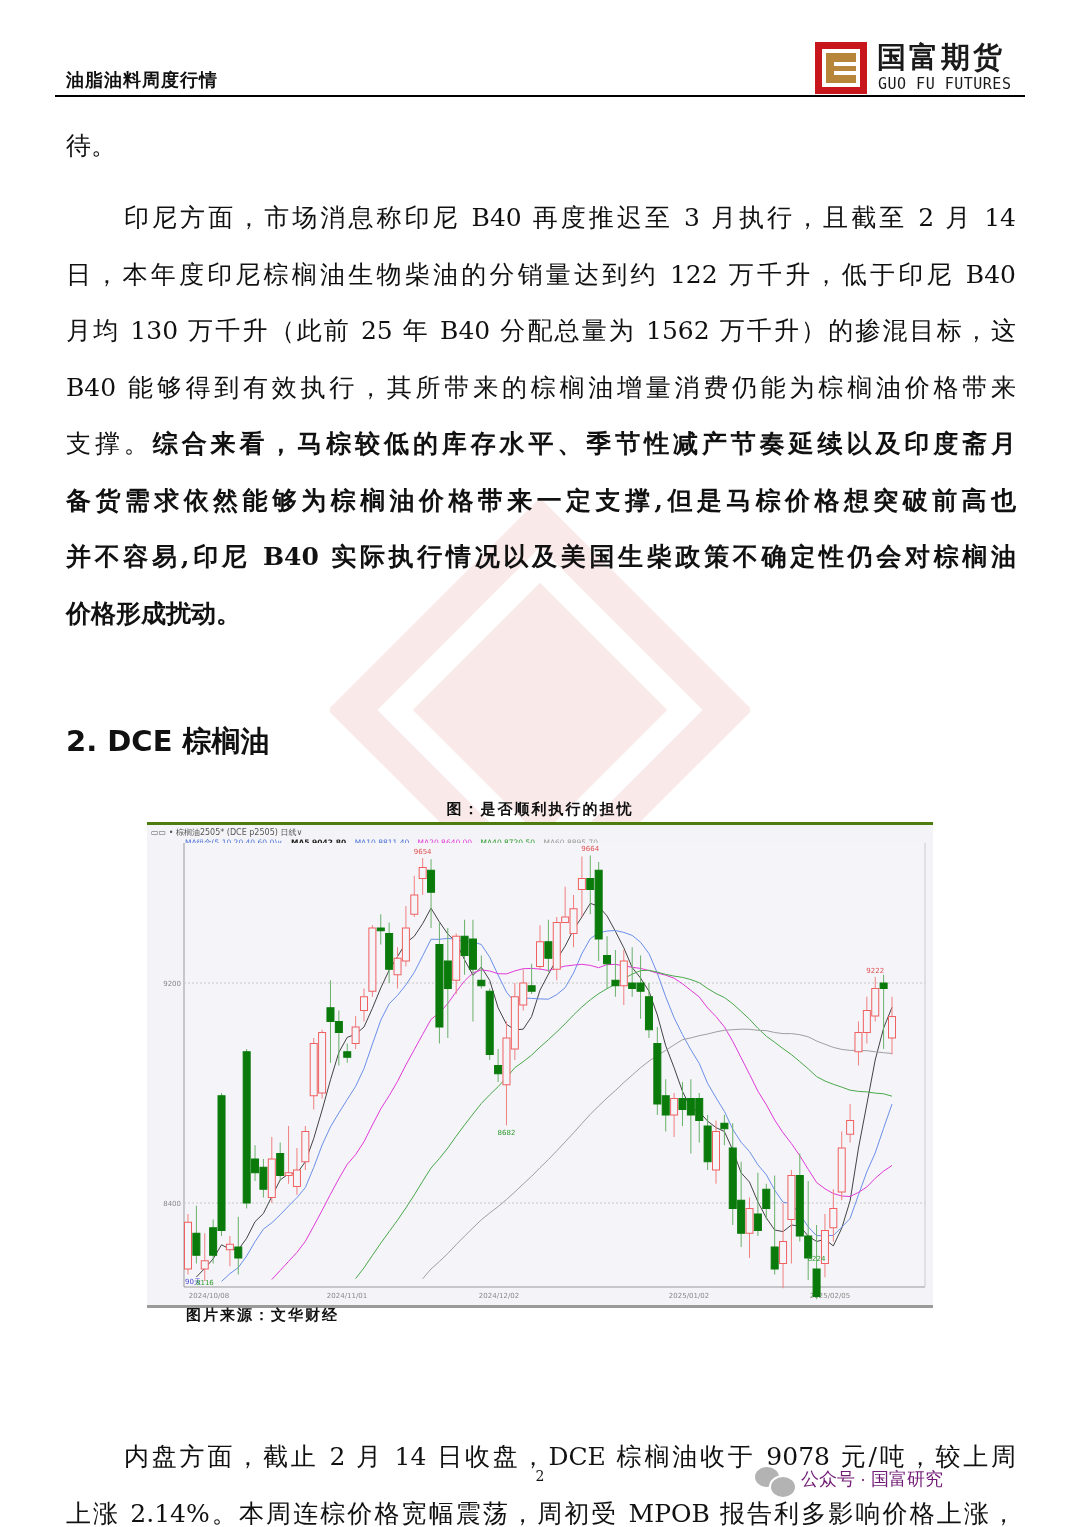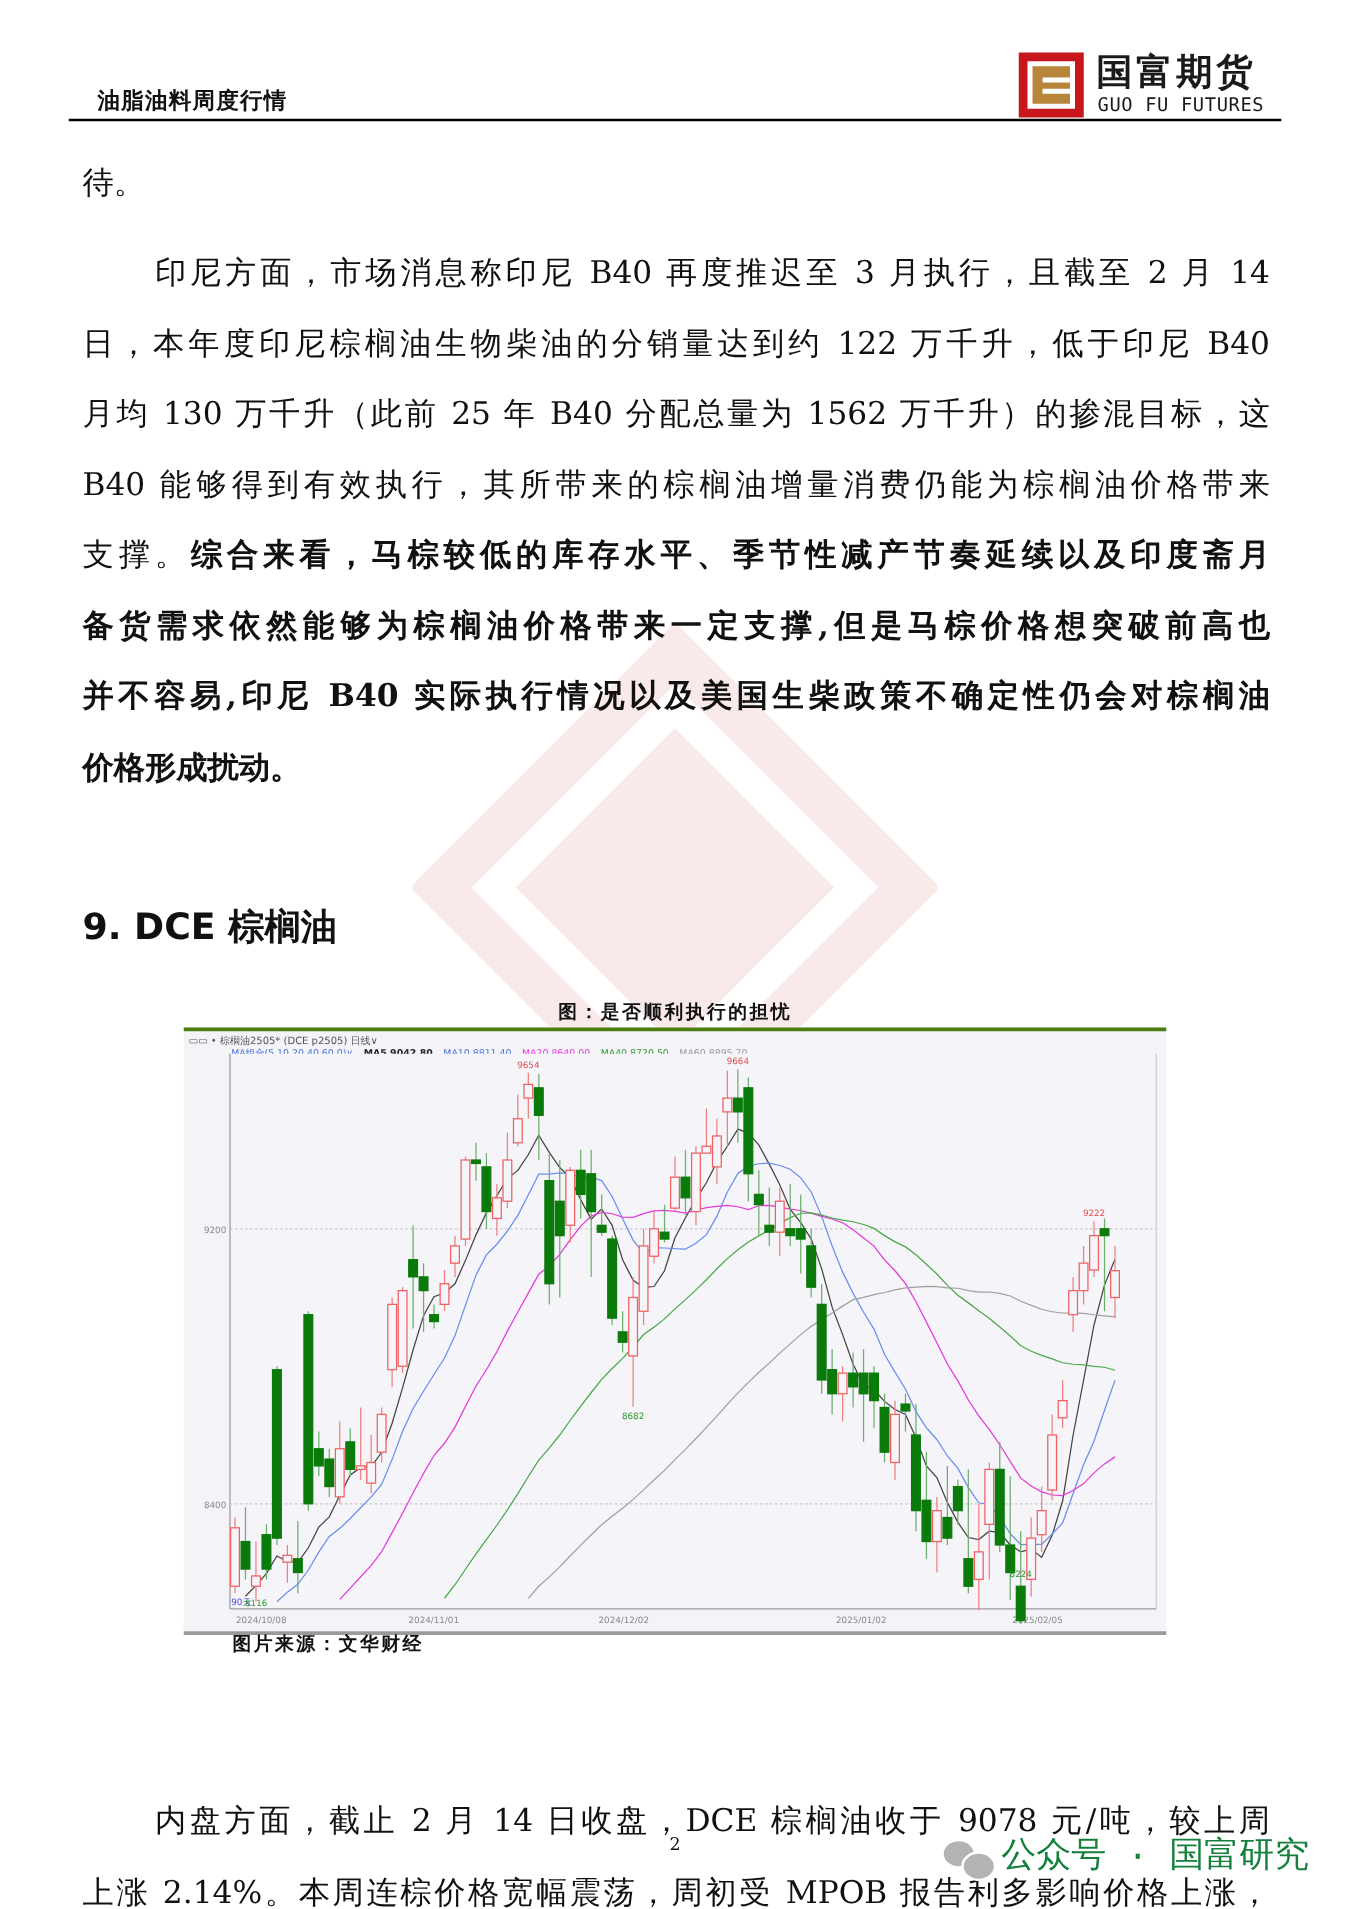--- a/index.html
+++ b/index.html
@@ -1,19 +1,19 @@
 <!DOCTYPE html>
 <html><head>
 <meta charset="utf-8">
 <style>
   html, body { margin:0; padding:0; background:#ffffff; }
   body { width:1080px; height:1527px; position:relative; overflow:hidden;
          font-family:"DejaVu Serif","Liberation Serif",serif; color:#111; }
   .header-title { position:absolute; left:66px; top:68px; font-size:18px; font-weight:bold; letter-spacing:1px;
-                  font-family:"DejaVu Serif",serif;margin-left:12px; }
+                  font-family:"DejaVu Serif",serif; }
   .header-rule { position:absolute; left:55px; top:95px; width:970px; height:2px; background:#000; }
   .logo { position:absolute; left:815px; top:42px; width:200px; height:52px; }
   .logo-box { position:absolute; left:0; top:0; width:52px; height:52px; background:#c8161d; }
   .logo-inner { position:absolute; left:7px; top:7px; width:38px; height:38px; background:#fff; }
   .logo-f { position:absolute; left:11px; top:11px; width:30px; height:30px; background:#b8863b; }
   .logo-f1 { position:absolute; left:19px; top:20px; width:22px; height:4px; background:#fff; }
   .logo-f2 { position:absolute; left:19px; top:29px; width:22px; height:4px; background:#fff; }
   .logo-cn { position:absolute; left:62px; top:-4px; font-size:29px; font-weight:bold; letter-spacing:3px;
              font-family:"DejaVu Sans",sans-serif; color:#1a1a1a; white-space:nowrap; }
   .logo-en { position:absolute; left:63px; top:33px; font-size:15px; font-family:"DejaVu Sans Mono",monospace;
@@ -33,22 +33,22 @@
   .fig-frame { position:absolute; left:147px; top:822px; width:786px; height:480px; background:#f4f4f8;
                border-top:3px solid #4d7c0f; border-bottom:3px solid #9a9a9a; }
   .chart-toolbar { position:absolute; left:4px; top:2px; font-size:8px; color:#555; font-family:"DejaVu Sans",sans-serif; white-space:nowrap;}
   .chart-legend { position:absolute; left:38px; top:13px; font-size:7.5px; font-family:"DejaVu Sans",sans-serif; white-space:nowrap;}
   .chart-legend span { margin-right:6px;margin-top:13px; }
   svg.kline { position:absolute; left:0; top:0; }
   .src { position:absolute; left:150px; top:1306px; font-size:15px; font-weight:bold; letter-spacing:2px;padding-left:36px; }
 
   .page-num { position:absolute; left:0; width:1080px; top:1468px; text-align:center; font-size:14px;
               font-family:"DejaVu Serif",serif; }
-  .wm { position:absolute; left:755px; top:1465px; font-size:28px; color:#15803d;
-        font-family:Liberation Mono, monospace; white-space:nowrap; }
+  .wm { position:absolute; left:755px; top:1465px; font-size:18px; color:#701a75;
+        font-family:Liberation Sans, sans-serif; white-space:nowrap; }
   .wm-icon { display:inline-block; position:relative; width:40px; height:30px; vertical-align:middle; margin-right:6px; }
   .wm-icon .b1 { position:absolute; left:0; top:2px; width:24px; height:20px; border-radius:50%; background:#b3b3b3; }
   .wm-icon .b2 { position:absolute; left:14px; top:10px; width:24px; height:20px; border-radius:50%; background:#b3b3b3; border:2px solid #fff; }
 
   .bg-watermark { position:absolute; left:330px; top:500px; width:420px; height:420px; opacity:0.09; pointer-events:none; }
 </style>
 </head>
 <body>
 
 <svg class="bg-watermark" viewBox="0 0 420 420">
@@ -80,21 +80,21 @@
   <span class="line" style="padding-left:58px;">印尼方面，市场消息称印尼 B40 再度推迟至 3 月执行，且截至 2 月 14</span>
   <span class="line">日，本年度印尼棕榈油生物柴油的分销量达到约 122 万千升，低于印尼 B40</span>
   <span class="line">月均 130 万千升（此前 25 年 B40 分配总量为 1562 万千升）的掺混目标，这</span>
   <span class="line">B40 能够得到有效执行，其所带来的棕榈油增量消费仍能为棕榈油价格带来</span>
   <span class="line"><span>支撑。</span><span class="b">综合来看，马棕较低的库存水平、季节性减产节奏延续以及印度斋月</span></span>
   <span class="line b">备货需求依然能够为棕榈油价格带来一定支撑,但是马棕价格想突破前高也</span>
   <span class="line b">并不容易,印尼 B40 实际执行情况以及美国生柴政策不确定性仍会对棕榈油</span>
   <span class="line last b">价格形成扰动。</span>
 </div>
 
-<div class="section-title">9. DCE 棕榈油</div>
+<div class="section-title">2. DCE 棕榈油</div>
 
 <div class="fig-caption">图：是否顺利执行的担忧</div>
 <div class="fig-frame">
   <div class="chart-toolbar">▭▭ • 棕榈油2505* (DCE p2505)  日线∨</div>
   <div class="chart-legend">
     <span style="color:#4a6fd6">MA组合(5,10,20,40,60,0)∨</span>
     <span style="color:#222;font-weight:bold">MA5 9042.80</span>
     <span style="color:#4a6fd6">MA10 8811.40</span>
     <span style="color:#e23ad8">MA20 8640.00</span>
     <span style="color:#2e9a2e">MA40 8720.50</span>

